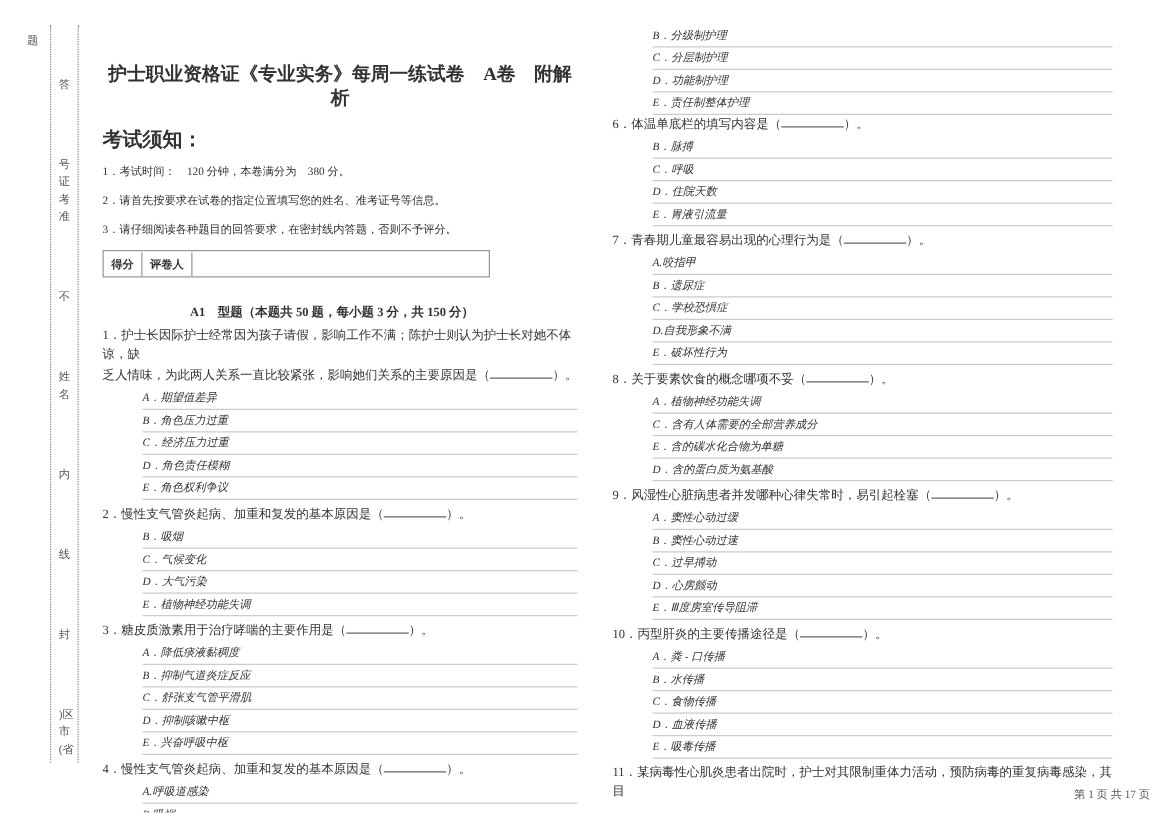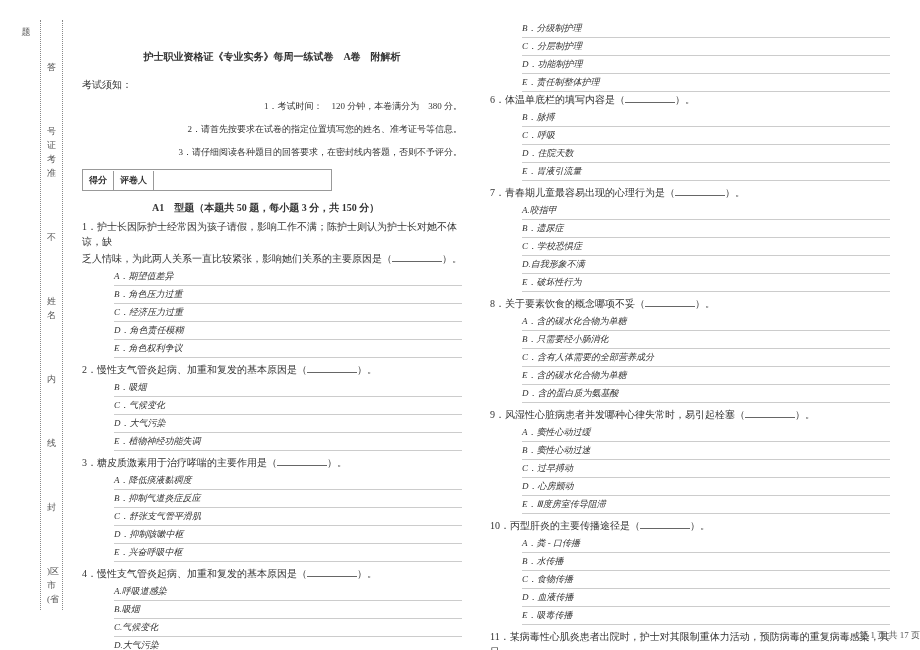--- a/index.html
+++ b/index.html
@@ -50,34 +50,34 @@
       width: 380px;
     }
     .content-right {
       position: absolute;
       left: 490px;
       top: 20px;
       width: 400px;
     }
     .title {
       text-align: center;
-      font-size: 10px;
+      font-size: 15px;
       font-weight: bold;
       margin-top: 30px;
       margin-bottom: 14px;
     }
-    .subtitle { font-size: 10px; font-weight: normal; margin-bottom: 8px; }
-    .instr { font-size: 9px; margin-bottom: 10px; text-align: right; }
+    .subtitle { font-size: 16px; font-weight: bold; margin-bottom: 8px; }
+    .instr { font-size: 9px; margin-bottom: 10px; }
     .score-row {
       display: flex;
       align-items: center;
       border: 1px solid #999;
-      width: 250px;
+      width: 310px;
       height: 22px;
-      margin-bottom: 6px;
+      margin-bottom: 17px;
     }
     .score-cell {
       border-right: 1px solid #999;
       padding: 3px 6px;
       font-size: 9px;
       font-weight: bold;
     }
     .score-cell.last { border-right: none; flex:1;}
     .section-title {
       font-weight: bold;
@@ -207,22 +207,21 @@
       <div class="opt-row">B．遗尿症</div>
       <div class="opt-row">C．学校恐惧症</div>
       <div class="opt-row">D.自我形象不满</div>
       <div class="opt-row">E．破坏性行为</div>
     </div>
   </div>
 
   <div class="q-block">
     <div class="question"><span>8．关于要素饮食的概念哪项不妥（</span><span class="blank"></span><span>）。</span></div>
     <div class="opts">
-      <div class="opt-row">A．含的碳水化合物为单糖</div>
-      <div class="opt-row">B．只需要经小肠消化</div>
+      <div class="opt-row">A．植物神经功能失调</div>
       <div class="opt-row">C．含有人体需要的全部营养成分</div>
       <div class="opt-row">E．含的碳水化合物为单糖</div>
       <div class="opt-row">D．含的蛋白质为氨基酸</div>
     </div>
   </div>
 
   <div class="q-block">
     <div class="question"><span>9．风湿性心脏病患者并发哪种心律失常时，易引起栓塞（</span><span class="blank"></span><span>）。</span></div>
     <div class="opts">
       <div class="opt-row">A．窦性心动过缓</div>

